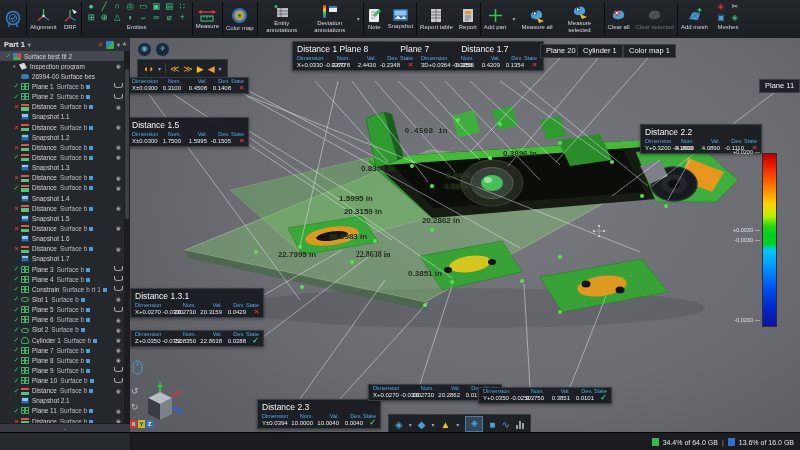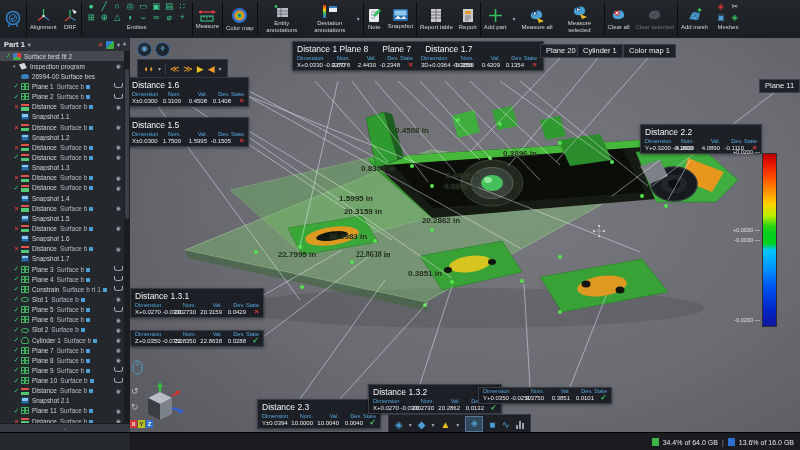--- a/index.html
+++ b/index.html
@@ -58,21 +58,21 @@
            color:#9aa0a6;font-size:5px;text-align:center;line-height:8px;}
 
   
   .viewport{position:absolute;left:130px;top:38px;width:670px;height:394px;overflow:hidden;
             background:radial-gradient(ellipse 620px 420px at 58% 42%,#77797f 0%,#6a6c72 45%,#5a5c62 78%,#505258 100%);}
   .scene{position:absolute;left:-130px;top:-38px;width:800px;height:450px;pointer-events:none;}
 
   
   .ann{position:absolute;background:rgba(23,26,31,.93);border:1px solid #3a3e45;color:#e9ebee;
        box-shadow:0 1px 3px rgba(0,0,0,.4);}
-  .ann-title{font-size:8.5px;color:#f4f5f6;padding:2px 4px 1px;display:flex;gap:14px;}
+  .ann-title{font-size:8.5px;color:#f4f5f6;padding:2px 4px 1px;display:flex;gap:32px;}
   .ann-title span{white-space:nowrap;}
   .ann-head{display:flex;padding:0 4px;font-size:5.6px;color:#56a8dd;}
   .ann-row{display:flex;padding:0 4px 2px;font-size:6px;align-items:center;}
   .c-dim{flex:1.55;min-width:0;white-space:nowrap;}
   .c-nom{flex:0 0 26px;text-align:right;}
   .c-val{flex:0 0 26px;text-align:right;}
   .c-dev{flex:0 0 24px;text-align:right;}
   .c-st{flex:0 0 13px;text-align:right;font-size:8px;line-height:7px;}
   .st-fail{color:#e03c38;font-weight:bold;}
   .st-pass{color:#3fd464;font-weight:bold;}
@@ -713,38 +713,35 @@
         <line x1="420" y1="384" x2="452" y2="286"></line>
           <line x1="530" y1="387" x2="524" y2="284"></line>
         <line x1="570" y1="387" x2="606" y2="296"></line>
           <line x1="168" y1="64" x2="640" y2="252"></line>
         <line x1="137" y1="70" x2="392" y2="240"></line>
           <line x1="137" y1="78" x2="300" y2="300"></line>
       </g>
     </svg>
 
     <div>
-        <div class="mlabel" style="left: 282px; top: 92px;">0.4508 in</div>
+        <div class="mlabel" style="left: 296px; top: 92px; font-family: Liberation Mono, monospace;">0.4508 in</div>
         <div class="mlabel" style="left: 390px; top: 115px;">0.3896 in</div>
         <div class="mlabel" style="left: 248px; top: 130px;">0.8308 in</div>
         <div class="mlabel" style="left: 333px; top: 137px;">3.4483 in</div>
         <div class="mlabel" style="left: 331px; top: 148px;">4.0890 in</div>
         <div class="mlabel" style="left: 226px; top: 160px;">1.5995 in</div>
         <div class="mlabel" style="left: 233px; top: 173px;">20.3159 in</div>
         <div class="mlabel" style="left: 311px; top: 182px;">20.2862 in</div>
         <div class="mlabel" style="left: 218px; top: 198px;">22.2983 in</div>
         <div class="mlabel" style="left: 167px; top: 216px;">22.7995 in</div>
         <div class="mlabel" style="left: 243px; top: 216px; font-family: Liberation Serif, serif;">22.8638 in</div>
         <div class="mlabel" style="left: 295px; top: 235px;">0.3851 in</div>
       </div>
     <div>
         <div class="ann" style="left: -3px; top: 39px; width: 120px;">
-          <div class="ann-title">
-            <span>Distance 1.6</span>
-          </div>
           <div class="ann-head">
             <span class="c-dim">Dimension</span>
             <span class="c-nom">Nom.</span>
             <span class="c-val">Val.</span>
             <span class="c-dev c-devhead" style="flex: 0 0 37px; text-align: right;">Dev. State</span>
           </div>
           <div class="ann-row">
             <span class="c-dim">X±0.0300</span>
             <span class="c-nom">0.3100</span>
             <span class="c-val">0.4508</span>
@@ -815,23 +812,20 @@
           </div>
           <div class="ann-row">
             <span class="c-dim">Y±0.0394</span>
             <span class="c-nom">10.0000</span>
             <span class="c-val">10.0040</span>
             <span class="c-dev">0.0040</span>
             <span class="c-st st-pass">✓</span>
           </div>
         </div>
         <div class="ann" style="left: 238px; top: 346px; width: 132px;">
-          <div class="ann-title">
-            <span>Distance 1.3.2</span>
-          </div>
           <div class="ann-head">
             <span class="c-dim">Dimension</span>
             <span class="c-nom">Nom.</span>
             <span class="c-val">Val.</span>
             <span class="c-dev c-devhead" style="flex: 0 0 37px; text-align: right;">Dev. State</span>
           </div>
           <div class="ann-row">
             <span class="c-dim">X+0.0270 -0.0330</span>
             <span class="c-nom">20.2730</span>
             <span class="c-val">20.2862</span>

